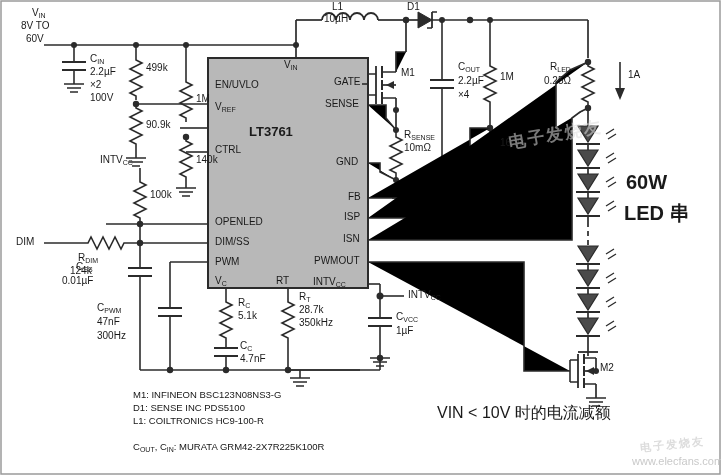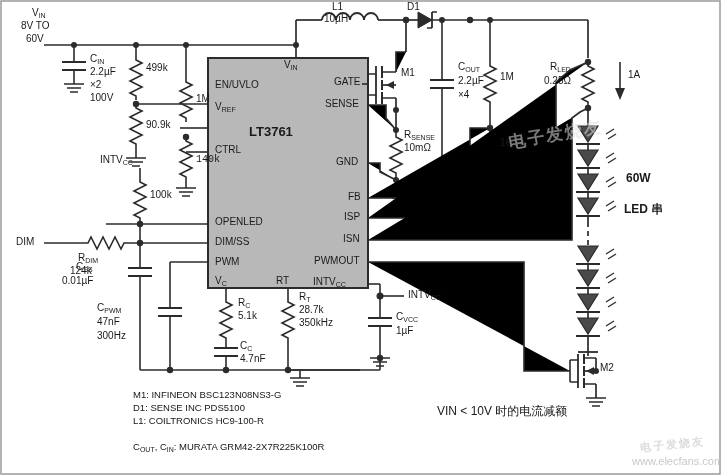--- a/index.html
+++ b/index.html
@@ -3,21 +3,21 @@
 <meta charset="utf-8">
 <style>
   html,body{margin:0;padding:0;background:#fff;}
   body{
     font-family:"Liberation Sans", sans-serif;
     width:721px;height:475px;overflow:hidden;position:relative;
   }
   #sheet{position:relative;width:721px;height:475px;background:#ffffff;}
   svg{position:absolute;left:0;top:0;}
   .lbl{position:absolute;font-size:10px;color:#1a1a1a;line-height:1.05;white-space:nowrap;}
-  .lbl.big{font-size:12px;font-weight:bold;}
+  .lbl.big{font-size:20px;font-weight:bold;}
   .lbl.mid{font-size:13px;}
   .sub{font-size:7px;vertical-align:-2px;}
   .notes{position:absolute;font-size:9.5px;color:#161616;line-height:1.38;white-space:pre;}
   .wm{position:absolute;font-size:11px;color:#c9c9c9;}
   .wmbig{position:absolute;font-size:17px;color:#dcdcdc;font-weight:bold;letter-spacing:2px;}
 </style>
 </head>
 <body>
 
 <div id="sheet">
@@ -276,21 +276,21 @@
 <div class="lbl" style="left:26px;top:34px;">60V</div>
 
 <div class="lbl" style="left:90px;top:54px;">C<span class="sub">IN</span></div>
 <div class="lbl" style="left:90px;top:67px;">2.2µF</div>
 <div class="lbl" style="left:90px;top:80px;">×2</div>
 <div class="lbl" style="left:90px;top:93px;">100V</div>
 
 <div class="lbl" style="left:146px;top:63px;">499k</div>
 <div class="lbl" style="left:146px;top:120px;">90.9k</div>
 <div class="lbl" style="left:196px;top:94px;">1M</div>
-<div class="lbl" style="left:196px;top:155px;font-family:Liberation Mono, monospace;">140k</div>
+<div class="lbl" style="left:196px;top:155px;">140k</div>
 
 <div class="lbl" style="left:100px;top:155px;">INTV<span class="sub">CC</span></div>
 <div class="lbl" style="left:150px;top:190px;">100k</div>
 
 <div class="lbl" style="left:215px;top:80px;">EN/UVLO</div>
 <div class="lbl" style="left:215px;top:102px;">V<span class="sub">REF</span></div>
 <div class="lbl" style="left:215px;top:145px;">CTRL</div>
 <div class="lbl" style="left:215px;top:217px;">OPENLED</div>
 <div class="lbl" style="left:215px;top:237px;">DIM/SS</div>
 <div class="lbl" style="left:215px;top:257px;">PWM</div>
@@ -355,19 +355,19 @@
 
 <div class="lbl" style="left:408px;top:290px;">INTV<span class="sub">CC</span></div>
 <div class="lbl" style="left:396px;top:312px;">C<span class="sub">VCC</span></div>
 <div class="lbl" style="left:396px;top:326px;">1µF</div>
 
 <div class="notes" style="left:133px;top:388px;">M1: INFINEON BSC123N08NS3-G</div>
 <div class="notes" style="left:133px;top:401px;">D1: SENSE INC PDS5100</div>
 <div class="notes" style="left:133px;top:414px;">L1: COILTRONICS HC9-100-R</div>
 <div class="notes" style="left:133px;top:440px;"><span>C</span><span class="sub">OUT</span><span>, C</span><span class="sub">IN</span><span>: MURATA GRM42-2X7R225K100R</span></div>
 
-<div class="lbl mid" style="left:437px;top:405px;font-size:12px;">VIN &lt; 10V 时的电流减额</div>
+<div class="lbl mid" style="left:437px;top:405px;font-size:16px;">VIN &lt; 10V 时的电流减额</div>
 
 <div class="wmbig" style="left:508px;top:123px;transform:rotate(-10deg);opacity:.55;">电子发烧友</div>
 <div class="wm" style="left:632px;top:455px;">www.elecfans.com</div>
 <div class="wmbig" style="left:640px;top:437px;font-size:11px;transform:rotate(-6deg);">电子发烧友</div>
 
 </div>
 
 </body></html>

